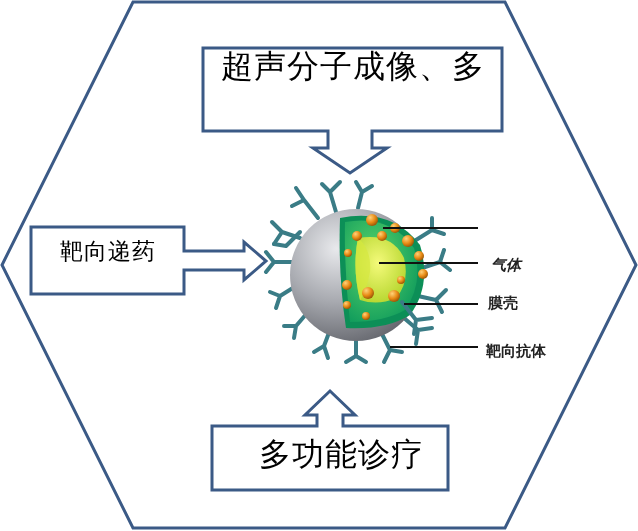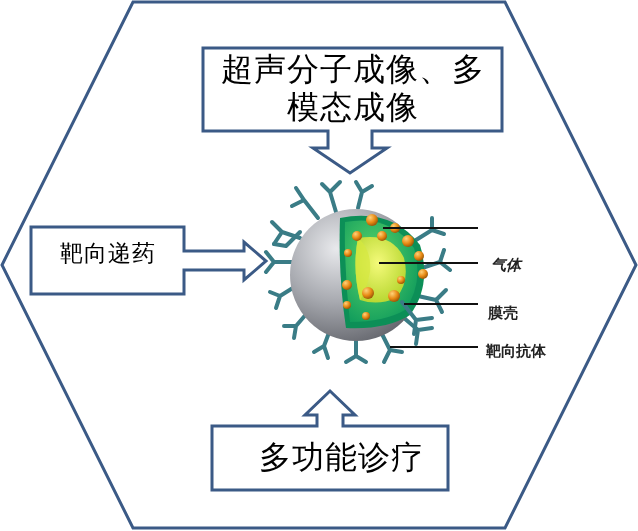--- a/index.html
+++ b/index.html
@@ -1,28 +1,28 @@
 <!DOCTYPE html>
 <html><head>
 <meta charset="utf-8">
 <style>
   html, body { margin: 0; padding: 0; background: #ffffff; }
   body { width: 638px; height: 531px; position: relative; overflow: hidden; font-family: "DejaVu Sans", "Liberation Sans", sans-serif; }
   svg.main { position: absolute; left: 0; top: 0; }
   .box-text {
-    position: absolute; color: #000; font-family: Liberation Serif, serif;
+    position: absolute; color: #000; font-family: Liberation Mono, monospace;
     text-align: center; line-height: 1.2;
   }
   #top-text { left: 206px; top: 50px; width: 294px; font-size: 32px; line-height: 38px; letter-spacing: 1px; }
   #left-text { left: 33px; top: 240px; width: 150px; font-size: 23px; letter-spacing: 1px; }
   #bottom-text { left: 214px; top: 438px; width: 255px; font-size: 32px; letter-spacing: 1px; }
   .label { position: absolute; color: #222; font-family: "DejaVu Sans", "Liberation Sans", sans-serif; font-weight: bold; font-size: 15px; line-height: 19px; }
   #lbl-nano { left: 484px; top: 188px; width: 80px; letter-spacing: 3px; }
   #lbl-gas { left: 491px; top: 256px; font-style: italic; }
-  #lbl-shell { left: 488px; top: 304px; }
+  #lbl-shell { left: 488px; top: 294px; }
   #lbl-antibody { left: 486px; top: 342px; }
 </style>
 </head>
 <body>
 
 <svg class="main" width="638" height="531" viewBox="0 0 638 531">
   <defs>
     <radialGradient id="shellGrad" cx="0.35" cy="0.3" r="0.8">
       <stop offset="0" stop-color="#e8e9ec"></stop>
       <stop offset="0.5" stop-color="#a8aab0"></stop>
@@ -110,21 +110,20 @@
   <g stroke="#111" stroke-width="2">
     <line x1="383" y1="228" x2="478" y2="228"></line>
     <line x1="379" y1="263" x2="478" y2="263"></line>
     <line x1="404" y1="304" x2="478" y2="304"></line>
     <line x1="390" y1="347" x2="478" y2="347"></line>
   </g>
 </svg>
 
 <div class="box-text" id="top-text">
   <div>超声分子成像、多</div>
-  <div>模态成像</div>
 </div>
 <div class="box-text" id="left-text">靶向递药</div>
 <div class="box-text" id="bottom-text">多功能诊疗</div>
 
 <div class="label" id="lbl-nano">
 </div>
 <div class="label" id="lbl-gas">气体</div>
 <div class="label" id="lbl-shell">膜壳</div>
 <div class="label" id="lbl-antibody">靶向抗体</div>
 

